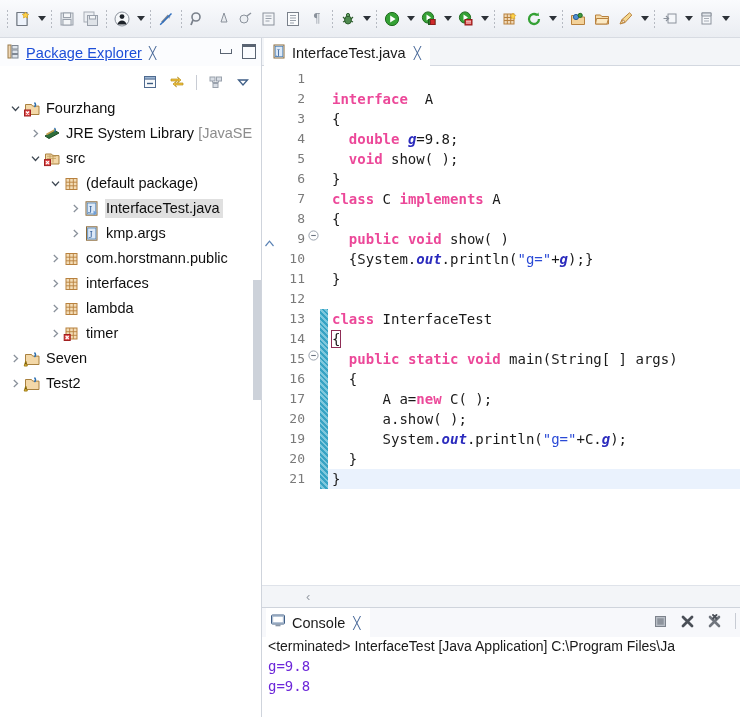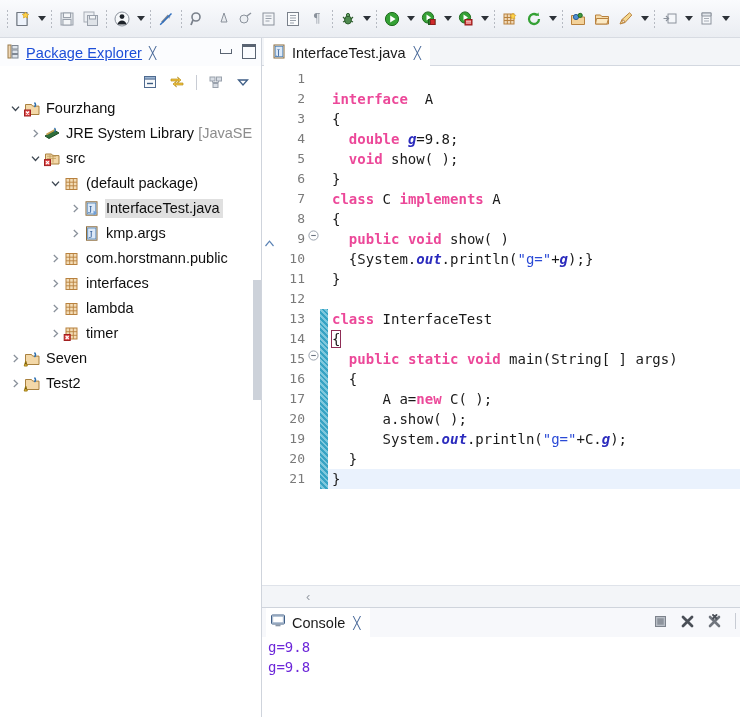--- a/index.html
+++ b/index.html
@@ -728,20 +728,21 @@
         <span class="cs-btn">
           <svg width="15" height="15" viewBox="0 0 15 15">
             <path d="M3 3 L12 12 M12 3 L3 12" stroke="#70757d" stroke-width="2.6" stroke-linecap="round"></path>
             <path d="M6 1 L9.5 4.5 M9.5 1 L6 4.5" stroke="#4a4f57" stroke-width="1.8" stroke-linecap="round"></path>
           </svg>
         </span>
         <span class="cs-sep"></span>
       </div>
     </div>
     <div id="cs-body">
+      <div id="cs-head">&lt;terminated&gt; InterfaceTest [Java Application] C:\Program Files\Ja</div>
       <div id="cs-lines">
           <div class="cs-line">g=9.8</div>
           <div class="cs-line">g=9.8</div>
         </div>
     </div>
   </div>
 
 </div>
 
 </body></html>

